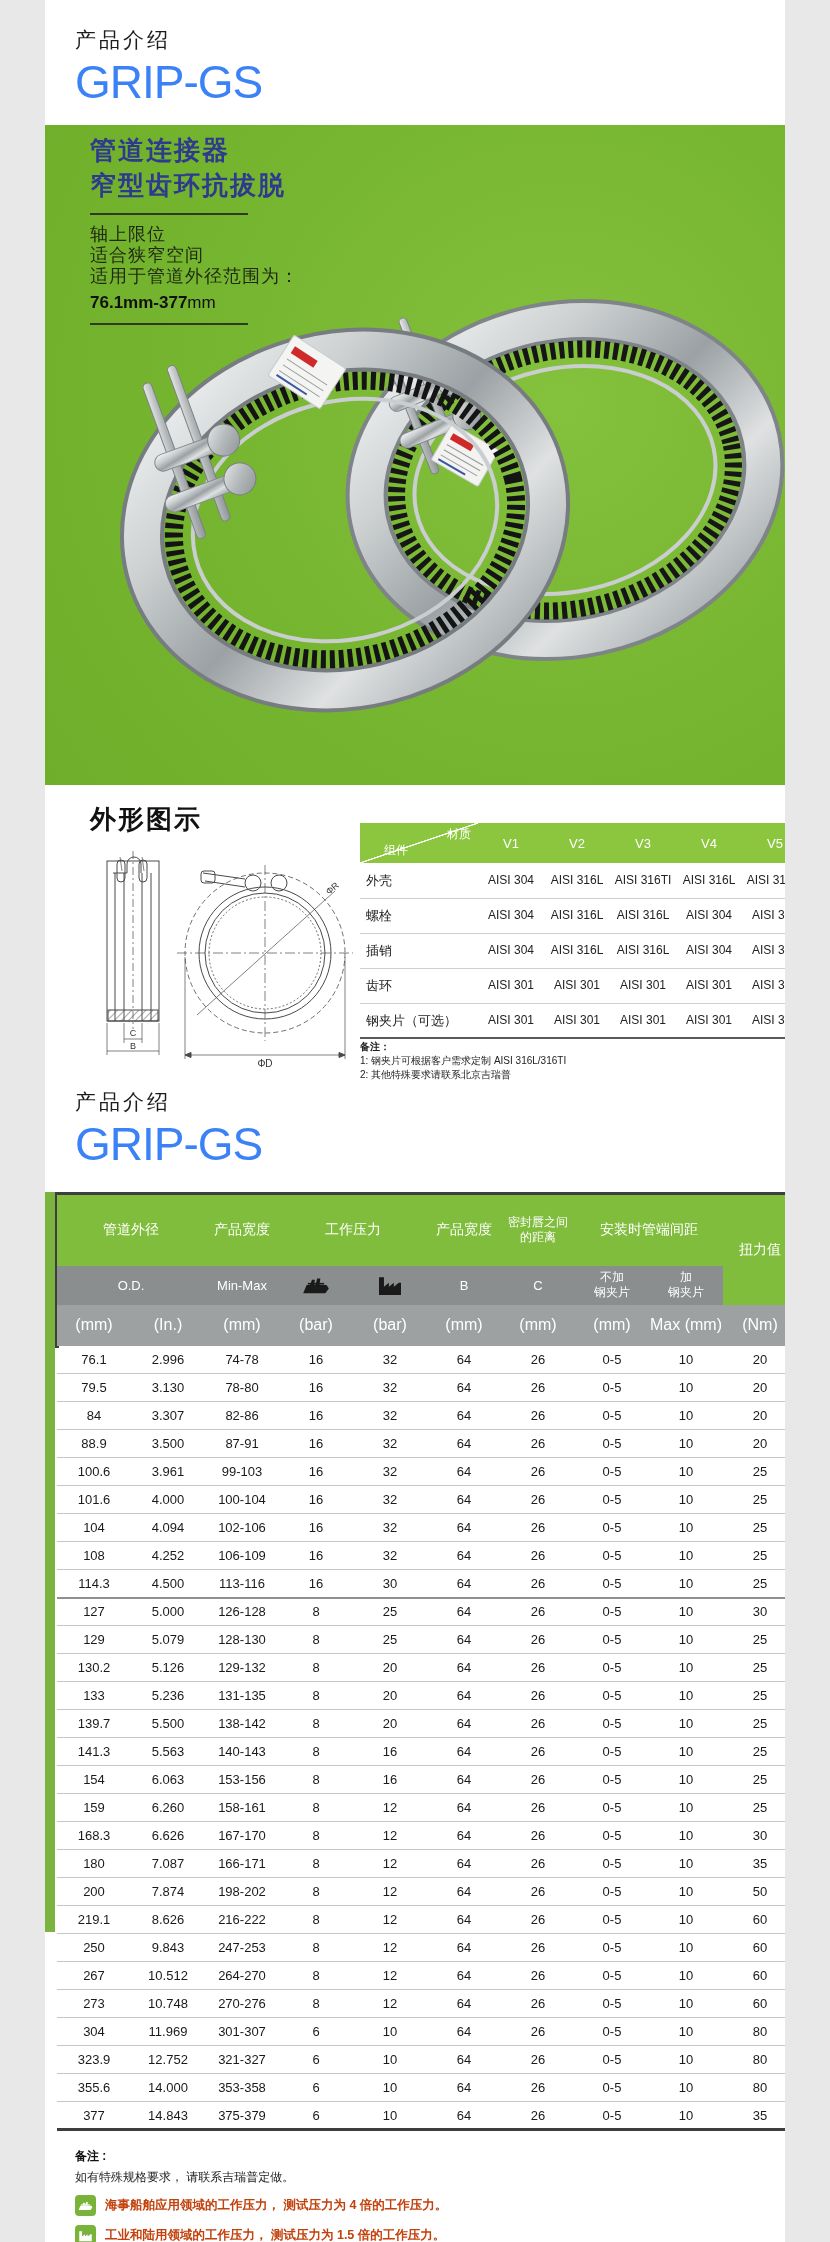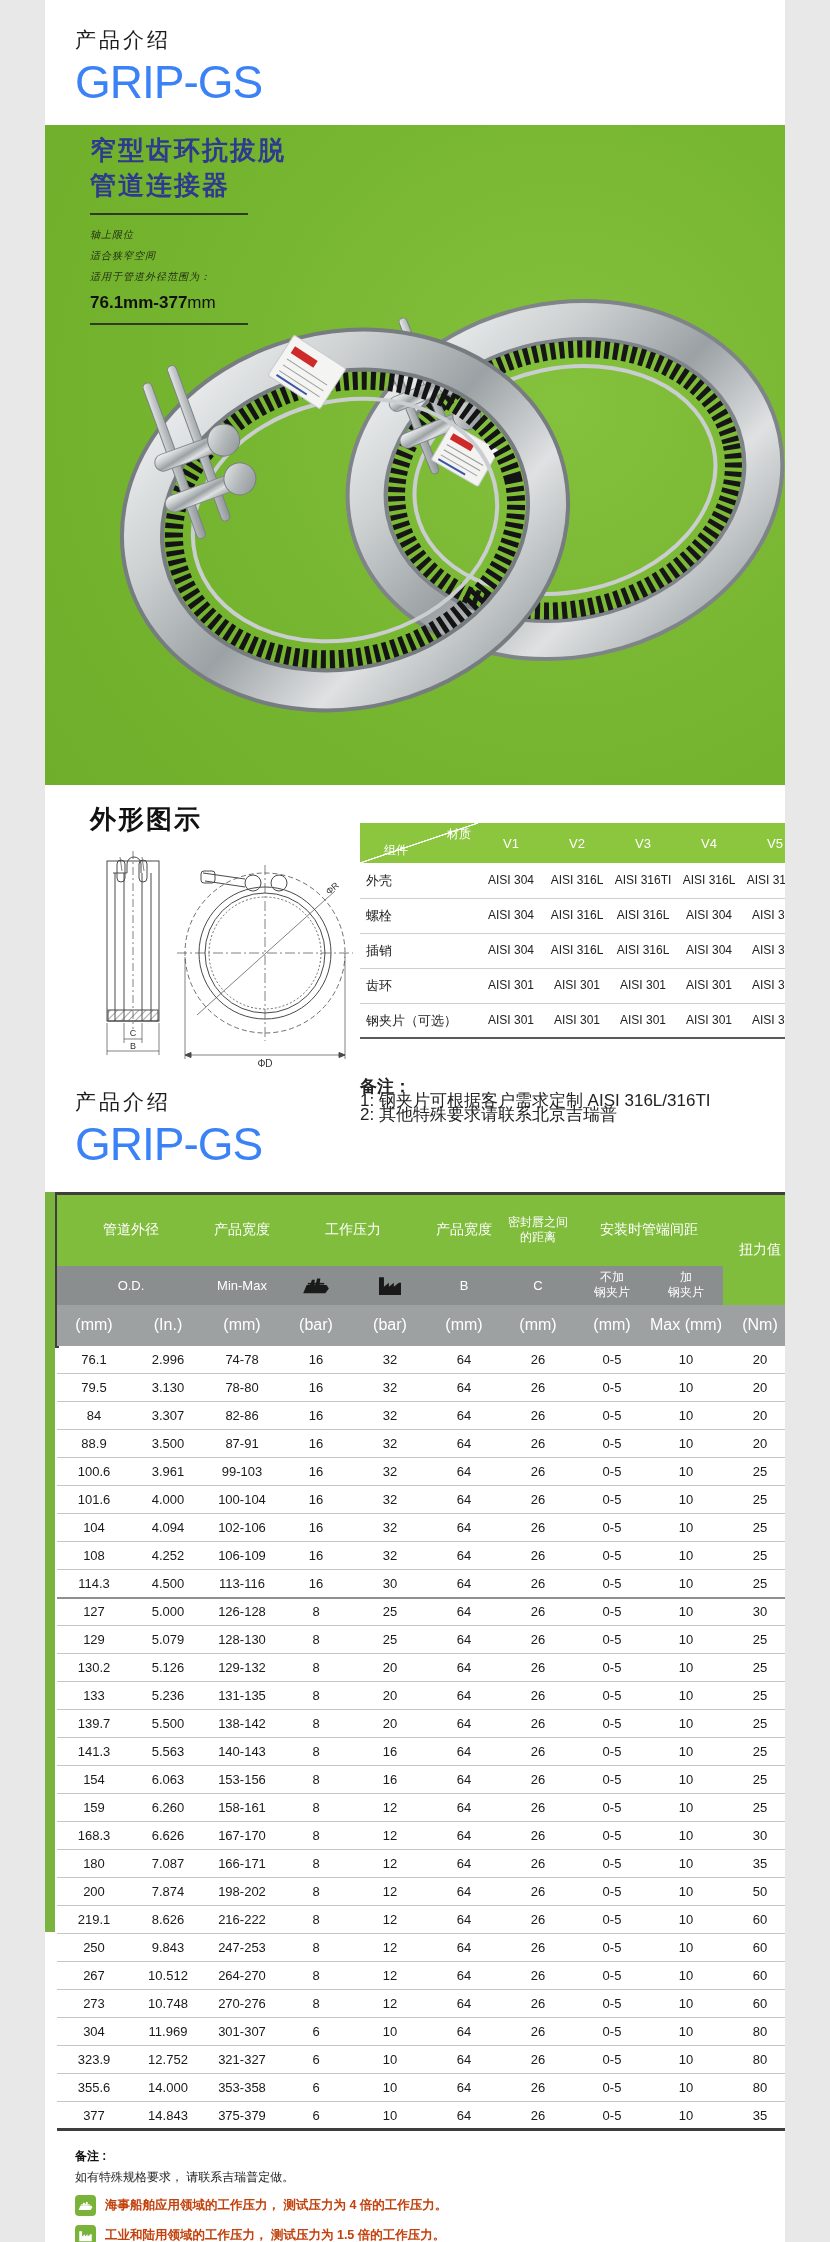--- a/index.html
+++ b/index.html
@@ -22,21 +22,21 @@
   
   .hero {
     position:absolute; left:0; top:125px; width:830px; height:660px;
     background:radial-gradient(circle at 62% 42%, #84c13d 0%, #76b52f 55%, #6fae2a 100%);
   }
   .hero-art { position:absolute; left:0; top:0; width:830px; height:660px; }
   .hero-copy { position:absolute; left:45px; top:8px; width:340px; z-index:2; }
   .hero-title { font-size:26px; line-height:35px; font-weight:bold; color:#2d3a8e; letter-spacing:2px; }
   .hero-rule { width:158px; height:2px; background:#2f3a20; margin-top:10px; }
   .hero-feats { margin-top:9px; }
-  .hero-feats div { font-size:10px; color:#1f2913; line-height:21px; letter-spacing:1px;font-style:italic; }
+  .hero-feats div { font-size:18px; color:#1f2913; line-height:21px; letter-spacing:1px; }
   .hero-range { margin-top:6px; font-size:17px; color:#111; }
   .hero-range b { font-weight:bold; }
   .hero-rule2 { width:158px; height:2px; background:#2f3a20; margin-top:10px; }
 
   
   .outline-heading { position:absolute; left:45px; top:802px; font-size:26px; font-weight:bold; color:#111; letter-spacing:2px; }
   .outline-drawing { position:absolute; left:32px; top:845px; width:285px; height:232px; }
 
   .materials { position:absolute; left:315px; top:823px; width:513px; }
   .materials table { width:100%; border-collapse:collapse; table-layout:fixed; }
@@ -45,21 +45,21 @@
   .m-corner { position:relative; background:
      linear-gradient(to bottom right, #8cc63f 48.8%, #ffffff 49.4%, #ffffff 50.6%, #8cc63f 51.2%) !important; }
   .m-corner .tr { position:absolute; top:3px; right:7px; font-size:12px; color:#fff; }
   .m-corner .bl { position:absolute; bottom:4px; left:24px; font-size:12px; color:#fff; }
   .materials tbody td, .materials tbody th {
     border-bottom:1px solid #cfcfcf; height:35px; font-weight:normal;
     font-size:12px; color:#222; text-align:center; line-height:13px;
   }
   .materials tbody th { text-align:left; padding-left:6px; font-size:13px; }
   .materials tbody tr:last-child td, .materials tbody tr:last-child th { border-bottom:2px solid #5a5a5a; }
-  .m-notes { position:absolute; left:315px; top:1080px; font-size:17px; color:#222; line-height:14px; }
+  .m-notes { position:absolute; left:315px; top:1040px; font-size:10px; color:#222; line-height:14px; }
   .m-notes .t { font-weight:bold; }
 
   
   .side-strip { position:absolute; left:0; top:1192px; width:10px; height:740px; background:#7ab33e; }
   .head-edge { position:absolute; top:1192px; width:4px; height:156px; background:#3e3e3e; }
   #edge-l { left:10px; } #edge-r { left:822px; }
 
   .spec { position:absolute; left:12px; top:1192px; width:808px; }
   .spec table { width:808px; border-collapse:collapse; table-layout:fixed;
     border-top:3px solid #3e3e3e; border-bottom:3px solid #3e3e3e; }
@@ -179,22 +179,22 @@
         <rect x="-24" y="-15" width="27" height="8" fill="#cf2a2a"></rect>
         <line x1="-24" y1="0" x2="24" y2="0" stroke="#9a9a9a" stroke-width="1"></line>
         <line x1="-24" y1="7" x2="24" y2="7" stroke="#9a9a9a" stroke-width="1"></line>
         <line x1="-24" y1="14" x2="24" y2="14" stroke="#9a9a9a" stroke-width="1"></line>
         <line x1="-24" y1="19" x2="12" y2="19" stroke="#3b55a5" stroke-width="2"></line>
       </g>
     </svg>
 
     <div class="hero-copy">
       <div class="hero-title">
+        <div>管道连接器</div>
         <div>窄型齿环抗拔脱</div>
-        <div>管道连接器</div>
       </div>
       <div class="hero-rule"></div>
       <div class="hero-feats">
         <div>轴上限位</div>
         <div>适合狭窄空间</div>
         <div>适用于管道外径范围为：</div>
       </div>
       <div class="hero-range"><b>76.1mm-377</b><span>mm</span></div>
       <div class="hero-rule2"></div>
     </div>

